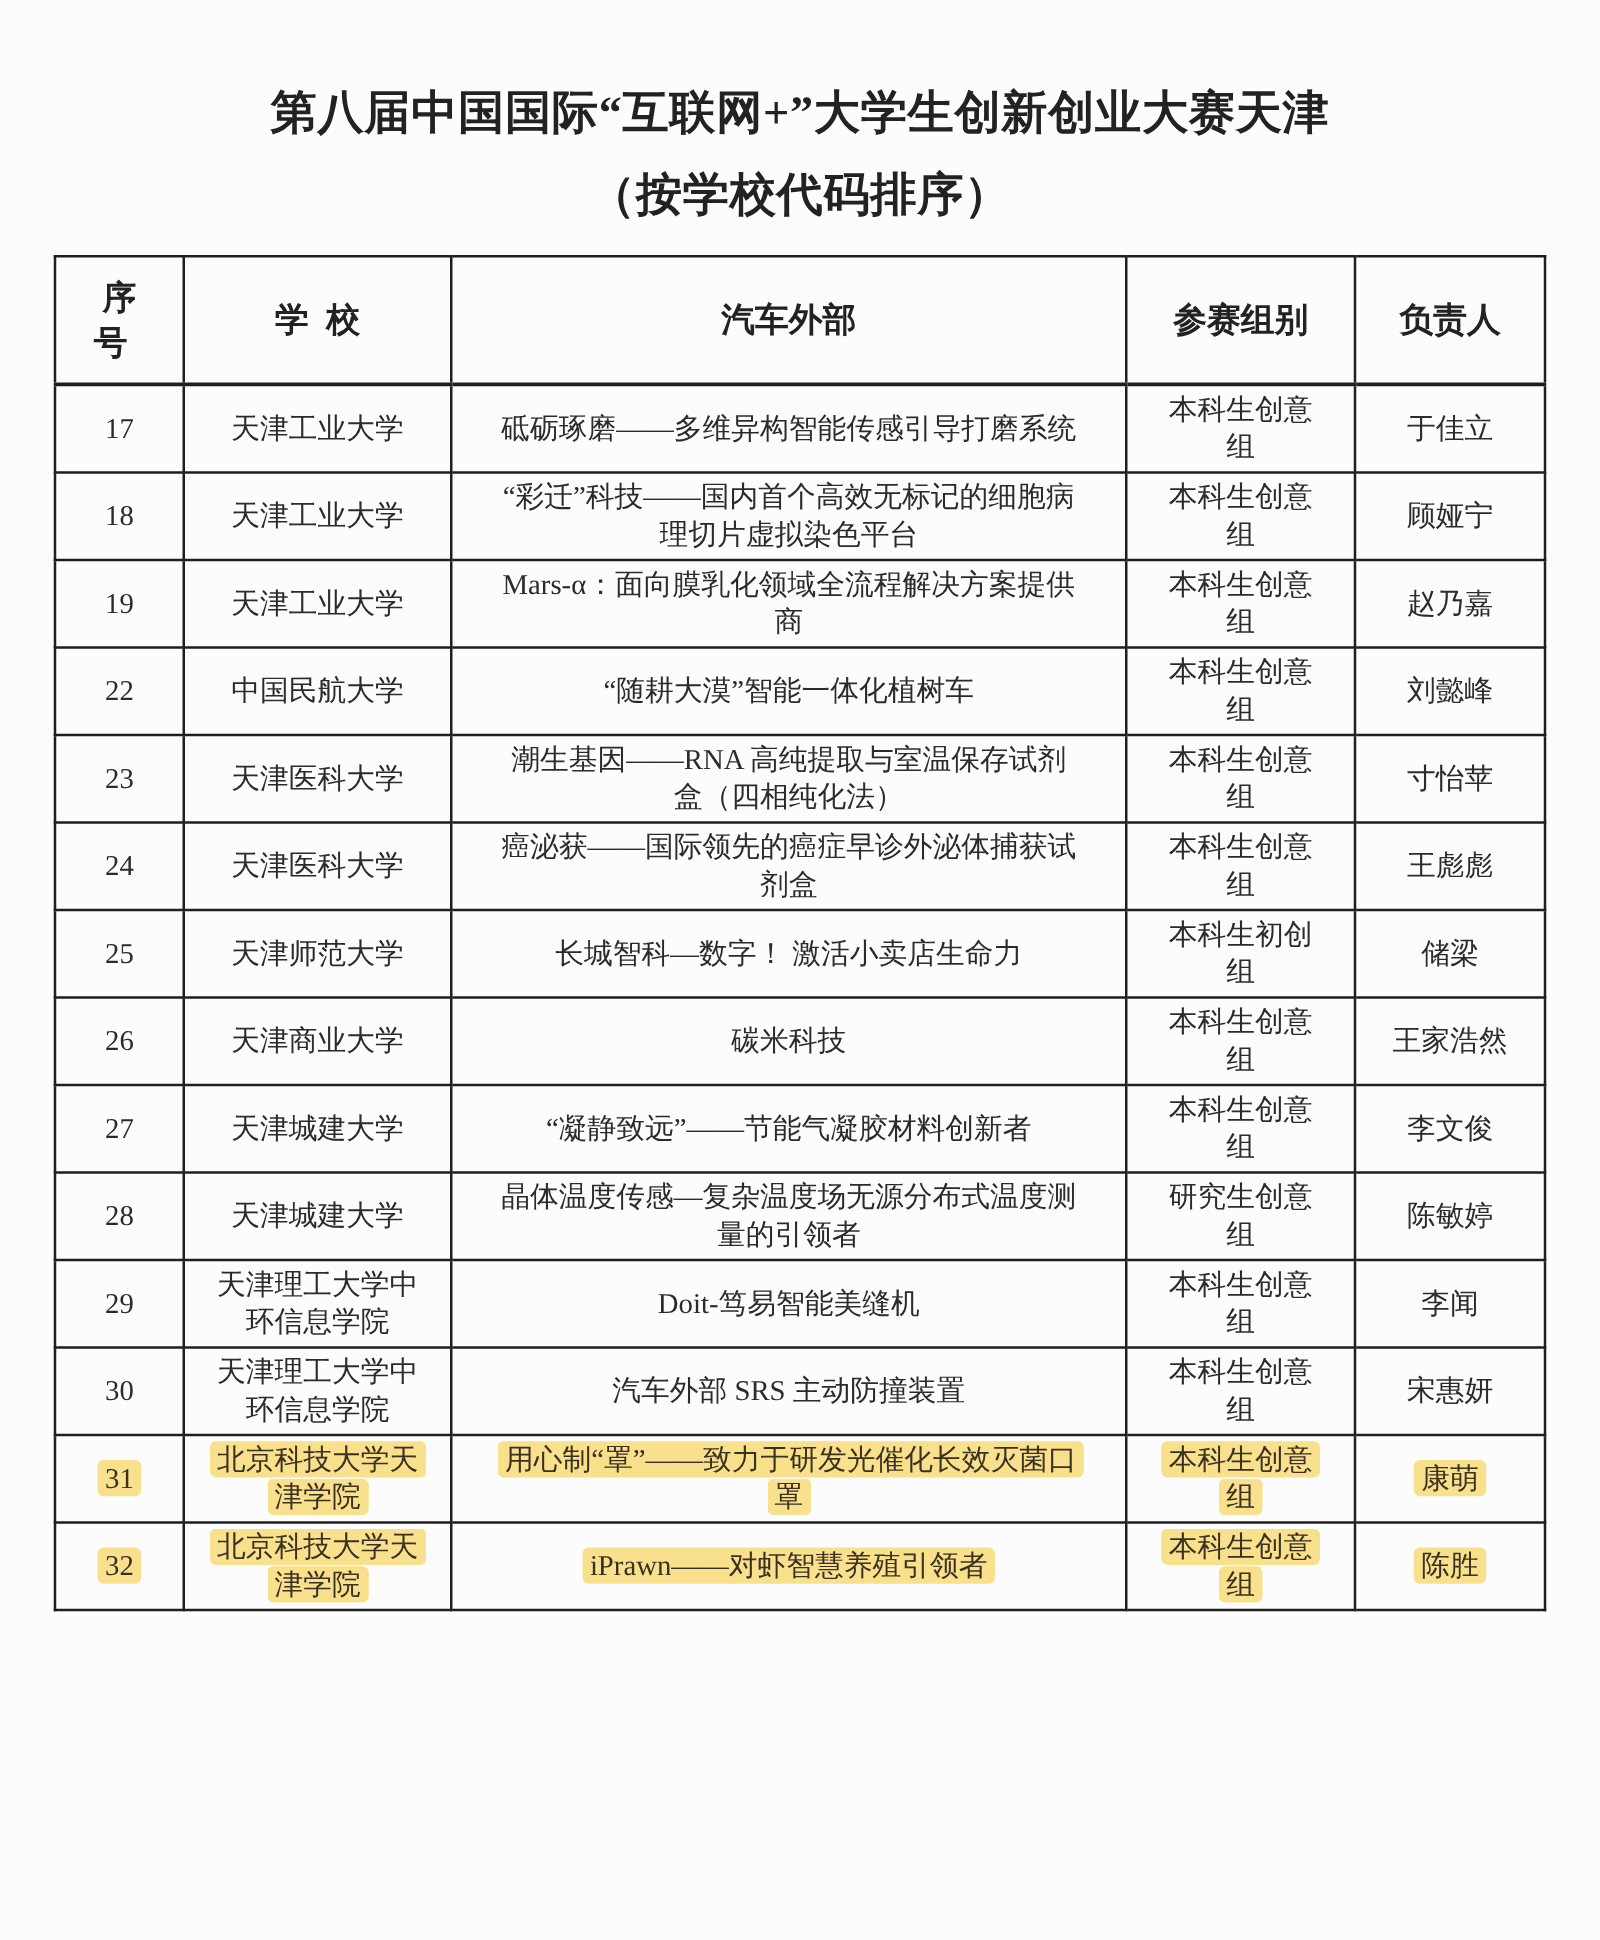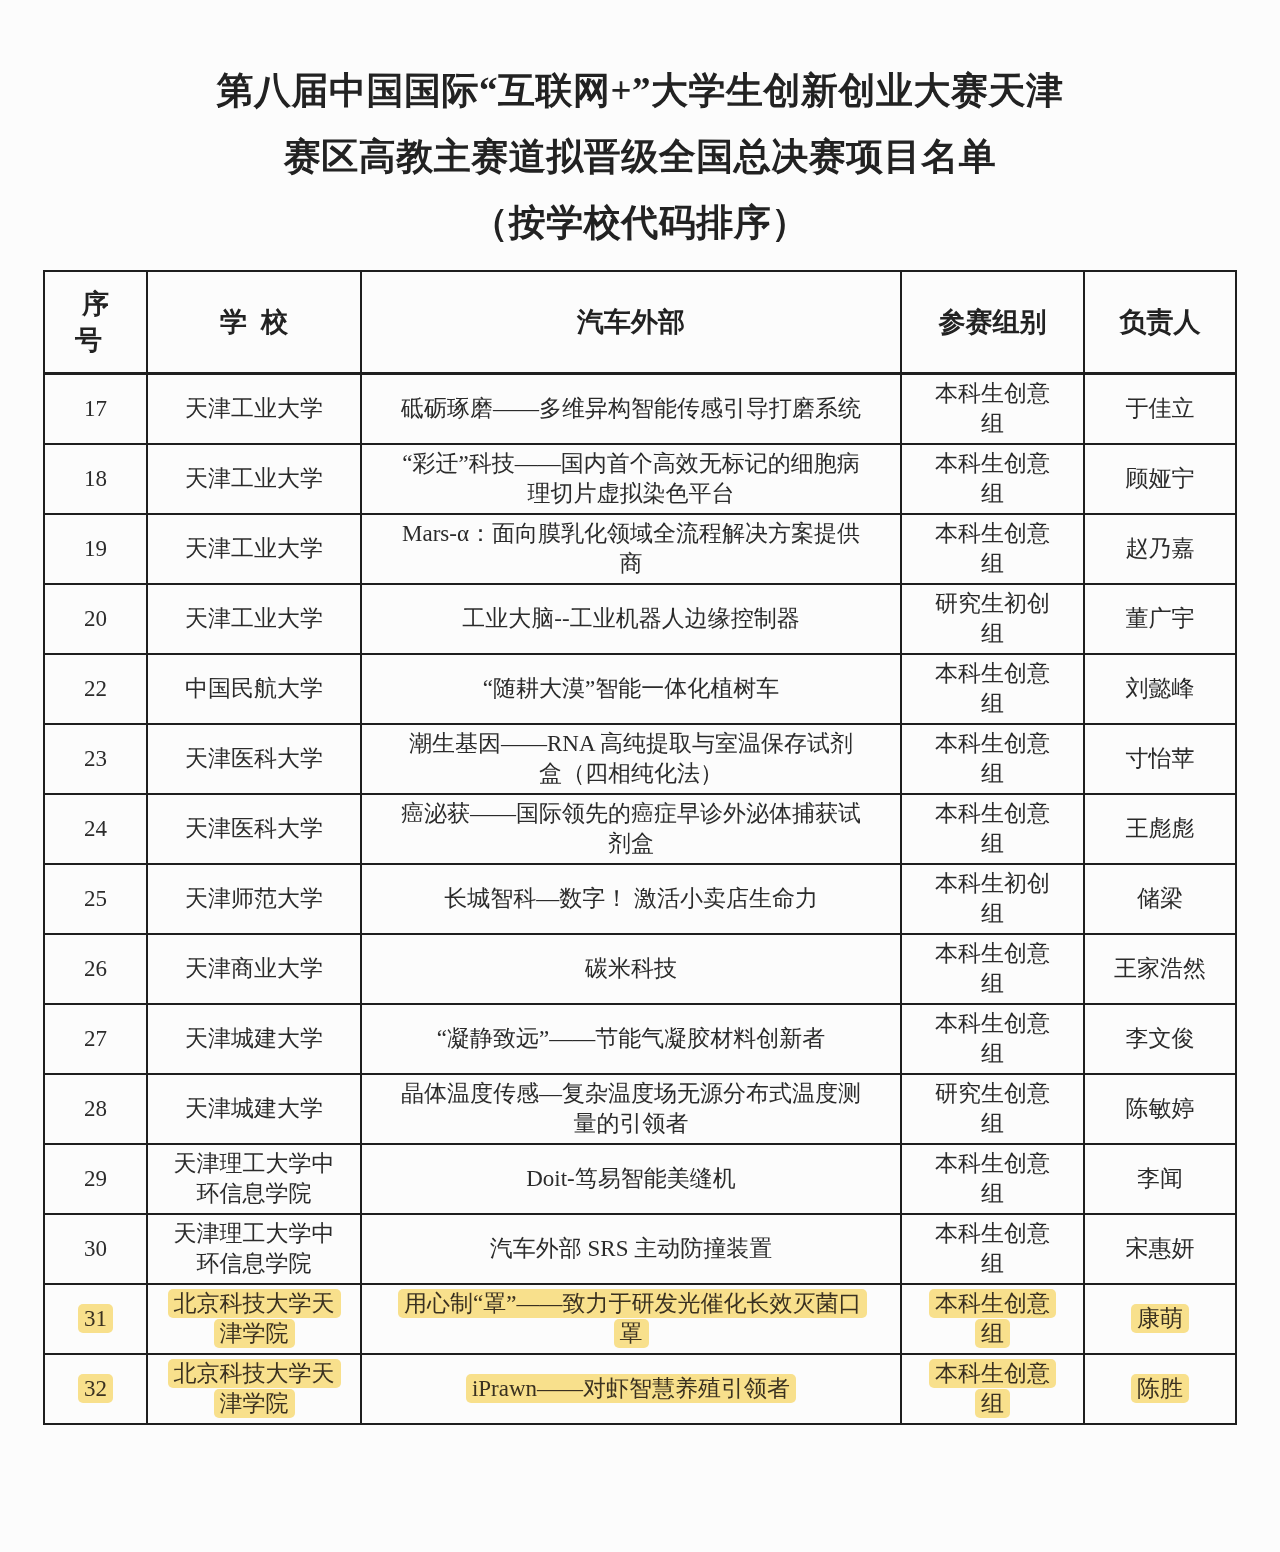--- a/index.html
+++ b/index.html
@@ -61,21 +61,20 @@
     -webkit-box-decoration-break:clone;
     color:#3a3120;
   }
 </style>
 </head>
 <body>
 
 <div class="page">
   <div class="title-block">
     <div class="title-line">第八届中国国际“互联网+”大学生创新创业大赛天津</div>
-    <div class="title-line">赛区高教主赛道拟晋级全国总决赛项目名单</div>
     <div class="title-line">（按学校代码排序）</div>
   </div>
 
   <table class="projects">
     <colgroup>
       <col style="width:103px">
         <col style="width:214px">
         <col style="width:540px">
         <col style="width:183px">
         <col style="width:152px">
@@ -136,37 +135,20 @@
           </td>
         <td class="c-group">
             <div class="cell-inner"><span class="cell-text">本科生创意组</span></div>
           </td>
         <td class="c-leader">
             <div class="cell-inner"><span class="cell-text">赵乃嘉</span></div>
           </td>
       </tr>
       <tr>
         <td class="c-no">
-            <div class="cell-inner"><span class="cell-text">20</span></div>
-          </td>
-        <td class="c-school">
-            <div class="cell-inner"><span class="cell-text">天津工业大学</span></div>
-          </td>
-        <td class="c-project">
-            <div class="cell-inner"><span class="cell-text">工业大脑--工业机器人边缘控制器</span></div>
-          </td>
-        <td class="c-group">
-            <div class="cell-inner"><span class="cell-text">研究生初创组</span></div>
-          </td>
-        <td class="c-leader">
-            <div class="cell-inner"><span class="cell-text">董广宇</span></div>
-          </td>
-      </tr>
-      <tr>
-        <td class="c-no">
             <div class="cell-inner"><span class="cell-text">22</span></div>
           </td>
         <td class="c-school">
             <div class="cell-inner"><span class="cell-text">中国民航大学</span></div>
           </td>
         <td class="c-project">
             <div class="cell-inner"><span class="cell-text">“随耕大漠”智能一体化植树车</span></div>
           </td>
         <td class="c-group">
             <div class="cell-inner"><span class="cell-text">本科生创意组</span></div>

